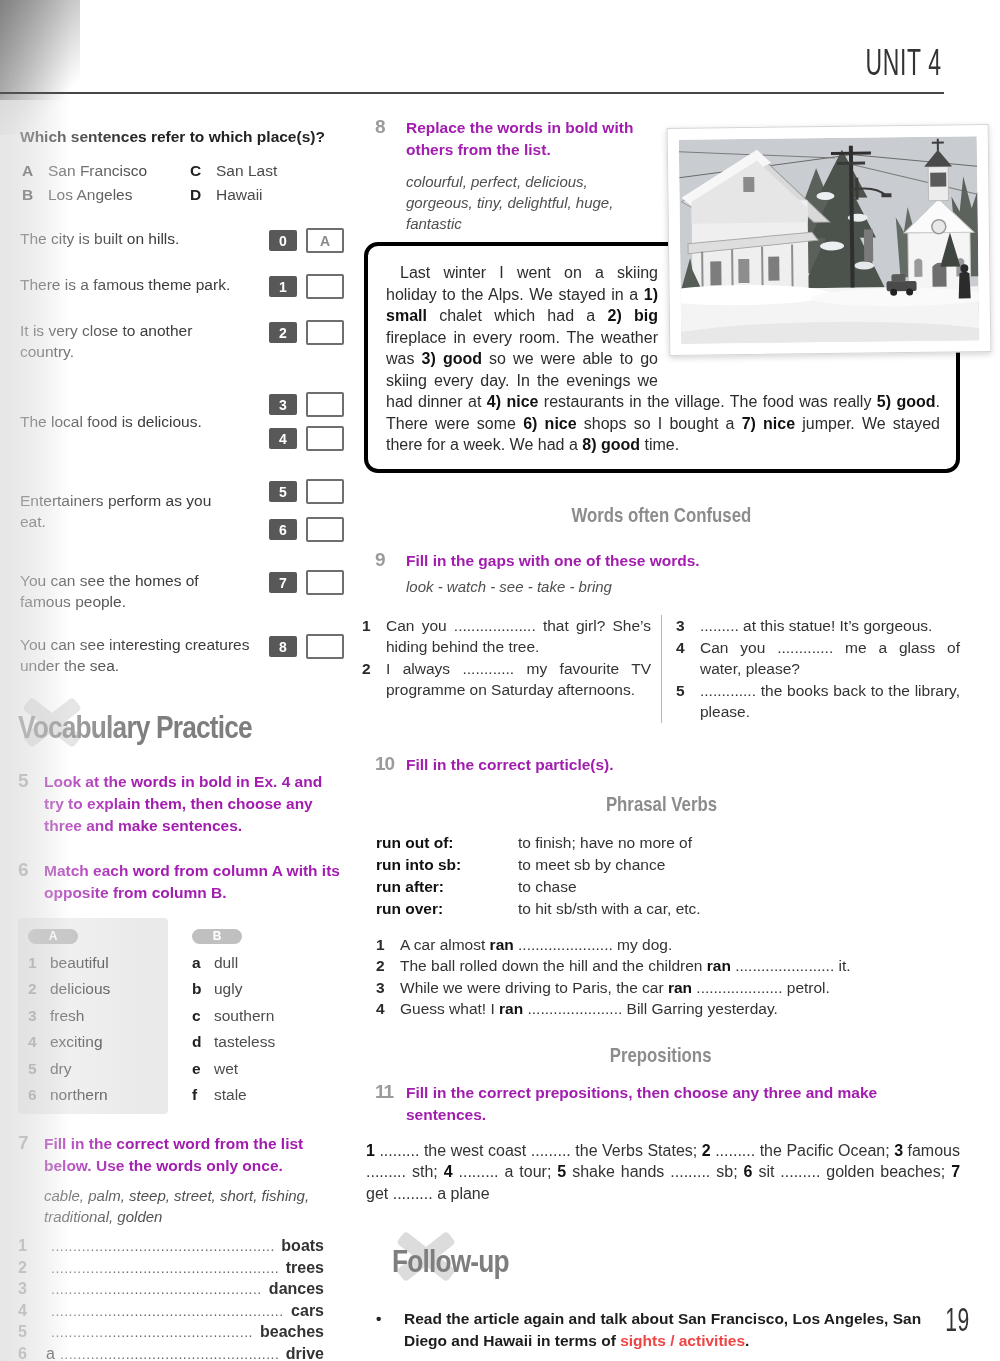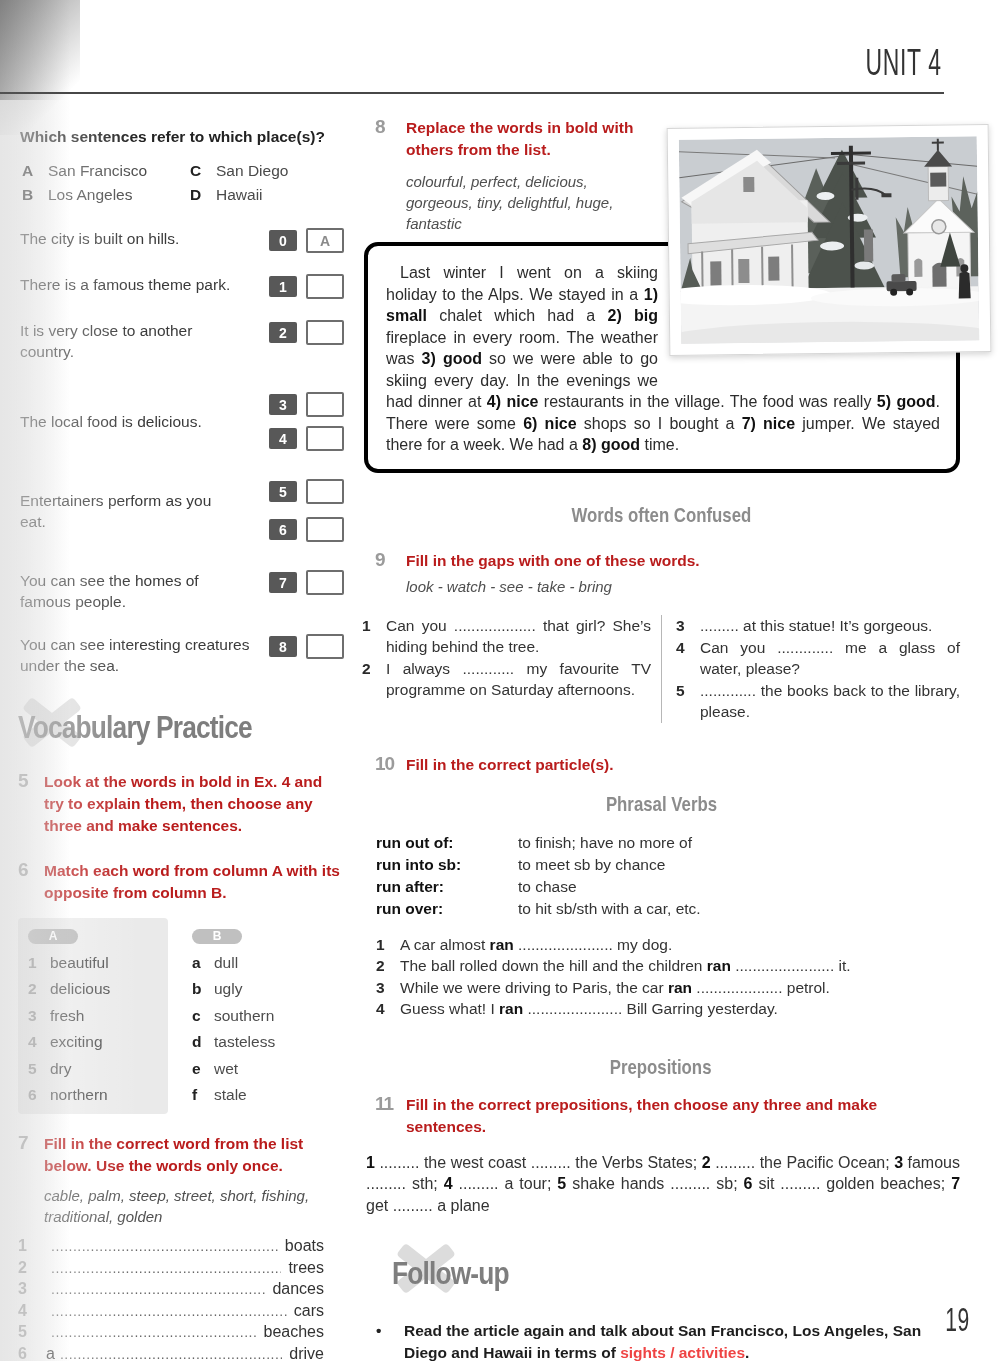--- a/index.html
+++ b/index.html
@@ -47,40 +47,40 @@
   .big-head .condensed, .fu-head .condensed{transform:scaleX(.85);transform-origin:left center;letter-spacing:-1px;}
   .brush{position:absolute;left:-8px;top:-4px;width:70px;height:34px;z-index:-1;}
   .brush::before,.brush::after{content:"";position:absolute;left:10px;top:9px;width:64px;height:15px;
     background:#dcdcdc;border-radius:4px;}
   .brush::before{transform:rotate(38deg);}
   .brush::after{transform:rotate(-38deg);}
   .ex{display:flex;margin-bottom:22px;}
   .exnum{width:26px;color:#9b9b9b;font-weight:bold;font-size:19px;flex:none;padding-top:0;}
   .right-col .exnum{width:44px;padding-left:13px;box-sizing:border-box;}
   .ex-body{flex:1;}
-  .instr{margin:1px 0 0 0;font-size:15.5px;font-weight:bold;line-height:22px;color:#b91c1c;}
+  .instr{margin:1px 0 0 0;font-size:15.5px;font-weight:bold;line-height:22px;color:#a21caf;}
   .wordlist{margin:8px 0 0 0;font-size:15px;font-style:italic;color:#4f4f4f;line-height:21px;}
   
   .match{display:flex;margin:6px 0 18px 0;}
   .col-a{width:150px;background:#eaeaea;border-radius:4px;padding:8px 0 10px 10px;box-sizing:border-box;}
   .col-b{width:150px;margin-left:24px;padding-top:8px;}
   .pill{display:inline-flex;width:50px;height:15px;border-radius:9px;background:#b3b3b3;color:#fff;
     font-weight:bold;font-size:12px;justify-content:center;align-items:center;margin-bottom:10px;}
   .pill.b{background:#c0c0c0;}
   .m-row{display:flex;font-size:15.5px;margin-bottom:8.5px;}
   .m-num{width:22px;color:#8d8d8d;font-weight:bold;}
   .m-let{width:22px;color:#222;font-weight:bold;}
   .m-word{color:#4c4c4c;}
   
   .fill-items{width:306px;margin-top:10px;}
   .fill-row{display:flex;align-items:baseline;font-size:16px;height:21.5px;}
   .fill-num{width:28px;color:#9a9a9a;font-weight:bold;flex:none;}
   .fill-pre{flex:none;color:#3a3a3a;margin-right:5px;}
   .dots{flex:1;overflow:hidden;white-space:nowrap;color:#666;font-size:14px;letter-spacing:.5px;}
-  .fill-word{flex:none;margin-left:7px;color:#333;}
+  .fill-word{flex:none;margin-left:7px;color:#333;font-weight:bold;}
   
   .ex8-wrap .ex-body{max-width:250px;}
   .passage-box{border:4px solid #000000;border-radius:14px;padding:16px 16px 13px 18px;
     margin:8px 0 0 2px;font-size:16px;line-height:21.5px;text-align:justify;color:#2c2c2c;}
   .passage-box .photo-spacer{float:right;width:282px;height:118px;}
   .passage-box b{color:#111;}
   .gray-center{font-size:21px;color:#8c8c8c;font-weight:bold;text-align:center;margin:30px 0 0 0;}
   .gray-center .condensed{transform:scaleX(.8);transform-origin:center;}
   .ex9-block{margin-top:22px;}
   .ex9-cols{display:flex;margin-top:18px;font-size:15.5px;line-height:21px;}
@@ -123,21 +123,21 @@
 
     <h3 class="q-head">Which sentences refer to which place(s)?</h3>
 
     <div class="options">
       <div class="opt">
           <b>A</b>
           <span>San Francisco</span>
         </div>
       <div class="opt">
           <b>C</b>
-          <span>San Diego</span>
+          <span>San Last</span>
         </div>
       <div class="opt">
           <b>B</b>
           <span>Los Angeles</span>
         </div>
       <div class="opt">
           <b>D</b>
           <span>Hawaii</span>
         </div>
     </div>
@@ -439,21 +439,21 @@
       <div class="seg-row">
           <span class="seg-num">3</span>
           <span class="seg-text"><span>While we were driving to Paris, the car </span><b>ran</b><span> .................... petrol.</span></span>
         </div>
       <div class="seg-row">
           <span class="seg-num">4</span>
           <span class="seg-text"><span>Guess what! I </span><b>ran</b><span> ...................... Bill Garring yesterday.</span></span>
         </div>
     </div>
 
-    <h3 class="gray-center" style="margin-top:35px;"><span class="condensed">Prepositions</span></h3>
+    <h3 class="gray-center" style="margin-top:23px;"><span class="condensed">Prepositions</span></h3>
 
     <div class="ex" style="margin:14px 0 0 0;">
       <span class="exnum" style="letter-spacing:-1px;">11</span>
       <div class="ex-body">
           <p class="instr">Fill in the correct prepositions, then choose any three and make sentences.</p>
         </div>
     </div>
 
     <p class="prep-par"><b>1</b><span> ......... the west coast ......... the Verbs States; </span><b>2</b><span> ......... the Pacific Ocean; </span><b>3</b><span> famous ......... sth; </span><b>4</b><span> ......... a tour; </span><b>5</b><span> shake hands ......... sb; </span><b>6</b><span> sit ......... golden beaches; </span><b>7</b><span> get ......... a plane</span></p>
 

